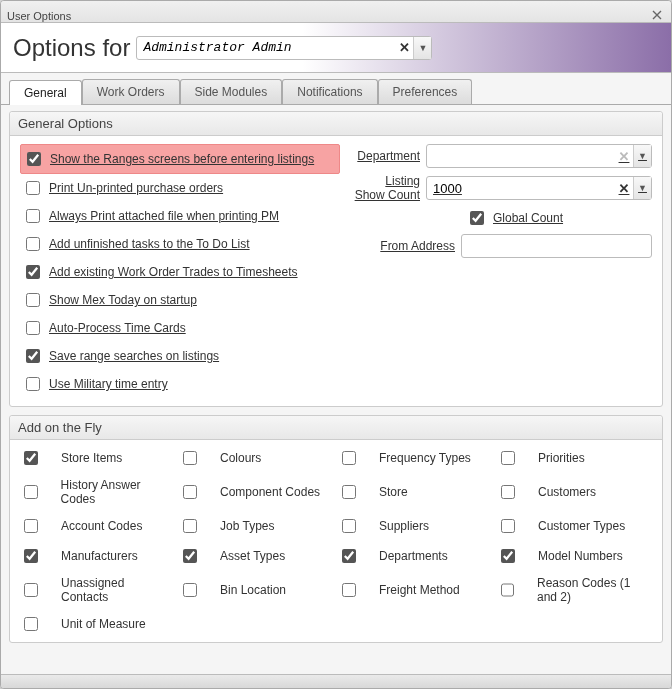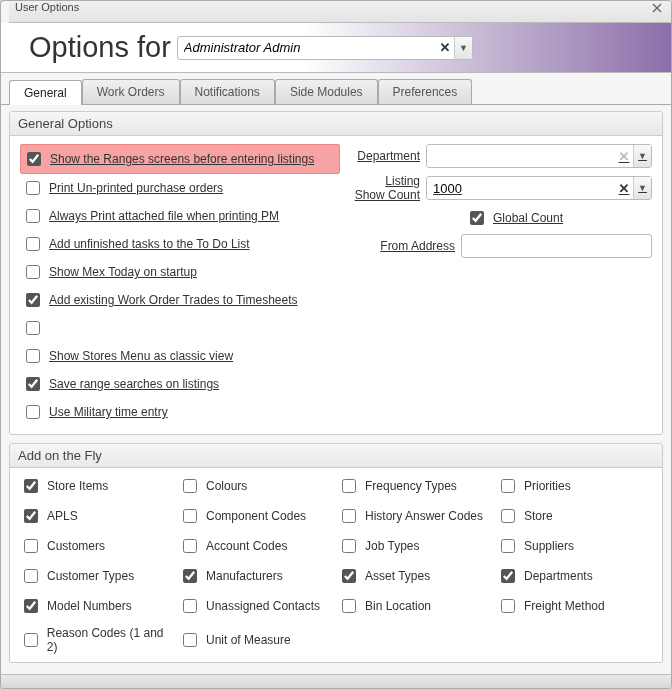--- a/index.html
+++ b/index.html
@@ -19,44 +19,43 @@
     overflow: hidden;
     display: flex;
     flex-direction: column;
     box-shadow: 0 2px 10px rgba(0,0,0,0.2);
   }
   .titlebar {
     height: 22px;
     background: linear-gradient(#f0f0f0,#e4e4e4);
     border-bottom: 1px solid #bbb;
     display: flex;
-    align-items: flex-start;
+    align-items: flex-end;
     padding: 0 6px;
     font-size: 11px;
     color: #444;
-    margin-left: 8px;
   }
   .titlebar .title { flex: 1; }
   .titlebar .close {
     width: 16px; height: 14px;
     display: flex; align-items: center; justify-content: center;
     color: #666;
     cursor: pointer;
   }
   .header {
     height: 50px;
     background: linear-gradient(to right, #fff 0%, #fff 45%, #8b6ea8 100%);
     display: flex;
     align-items: center;
     padding: 0 12px;
     border-bottom: 1px solid #bbb;
   }
   .header h1 {
-    margin: 16px;
-    font-size: 29px;
+    margin: 0;
+    font-size: 24px;
     font-weight: normal;
     color: #333;
     margin-right: 6px;
   }
   .combo {
     position: relative;
     display: flex;
     align-items: center;
     background: #fff;
     border: 1px solid #bbb;
@@ -85,21 +84,21 @@
     border-left: 1px solid #ccc;
     background: linear-gradient(#f8f8f8,#e4e4e4);
     display: flex;
     align-items: center;
     justify-content: center;
     cursor: pointer;
     color: #555;
     font-size: 9px;
   }
   .header .combo { width: 296px; }
-  .header .combo input { flex: 1; font-style: italic; }
+  .header .combo input { flex: 1; font-style: italic; font-family: Liberation Mono, monospace; }
   .tabs {
     display: flex;
     padding: 6px 8px 0 8px;
     gap: 0;
     border-bottom: 1px solid #aaa;
     background: #f5f5f5;
   }
   .tab {
     padding: 5px 14px;
     border: 1px solid #aaa;
@@ -190,21 +189,21 @@
   }
   .fly-grid {
     display: grid;
     grid-template-columns: repeat(4, 1fr);
     row-gap: 10px;
     column-gap: 4px;
   }
   .fly-item {
     display: flex;
     align-items: center;
-    gap: 6px;
+    gap: 20px;
   }
   .footer {
     height: 14px;
     background: linear-gradient(#eaeaea,#d8d8d8);
     border-top: 1px solid #bbb;
   }
 </style>
 </head>
 <body>
 
@@ -224,22 +223,22 @@
     <div class="combo">
       <input type="text" value="Administrator Admin" style="">
       <span class="clear">✕</span>
       <span class="drop">▼</span>
     </div>
   </div>
 
   <div class="tabs" id="tabs">
       <div class="tab active">General</div>
       <div class="tab">Work Orders</div>
+      <div class="tab">Side Modules</div>
       <div class="tab">Notifications</div>
-      <div class="tab">Side Modules</div>
       <div class="tab">Preferences</div>
     </div>
 
   <div class="content">
 
     <div class="panel">
       <div class="panel-header">General Options</div>
       <div class="panel-body general-body">
         <div class="gen-left" id="gen-left">
             <div class="opt-row highlight">
@@ -252,33 +251,30 @@
             </div>
             <div class="opt-row">
               <input type="checkbox" style="">
               <label>Always Print attached file when printing PM</label>
             </div>
             <div class="opt-row">
               <input type="checkbox" style="">
               <label>Add unfinished tasks to the To Do List</label>
             </div>
             <div class="opt-row">
+              <input type="checkbox" checked="" style="">
+              <label>Add existing Work Order Trades to Timesheets</label>
+            </div>
+            <div class="opt-row">
               <input type="checkbox" style="">
               <label>Show Mex Today on startup</label>
             </div>
             <div class="opt-row">
-              <input type="checkbox" checked="" style="">
-              <label>Add existing Work Order Trades to Timesheets</label>
-            </div>
-            <div class="opt-row">
-              <input type="checkbox" style="">
-            </div>
-            <div class="opt-row">
-              <input type="checkbox" style="">
-              <label>Show Stores Menu as classic view</label>
+              <input type="checkbox" style="">
+              <label>Auto-Process Time Cards</label>
             </div>
             <div class="opt-row">
               <input type="checkbox" checked="" style="">
               <label>Save range searches on listings</label>
             </div>
             <div class="opt-row">
               <input type="checkbox" style="">
               <label>Use Military time entry</label>
             </div>
           </div>
@@ -326,30 +322,26 @@
             </div>
             <div class="fly-item">
               <input type="checkbox" style="">
               <label>Frequency Types</label>
             </div>
             <div class="fly-item">
               <input type="checkbox" style="">
               <label>Priorities</label>
             </div>
             <div class="fly-item">
-              <input type="checkbox" checked="" style="">
-              <label>APLS</label>
+              <input type="checkbox" style="">
+              <label>History Answer Codes</label>
             </div>
             <div class="fly-item">
               <input type="checkbox" style="">
               <label>Component Codes</label>
-            </div>
-            <div class="fly-item">
-              <input type="checkbox" style="">
-              <label>History Answer Codes</label>
             </div>
             <div class="fly-item">
               <input type="checkbox" style="">
               <label>Store</label>
             </div>
             <div class="fly-item">
               <input type="checkbox" style="">
               <label>Customers</label>
             </div>
             <div class="fly-item">

